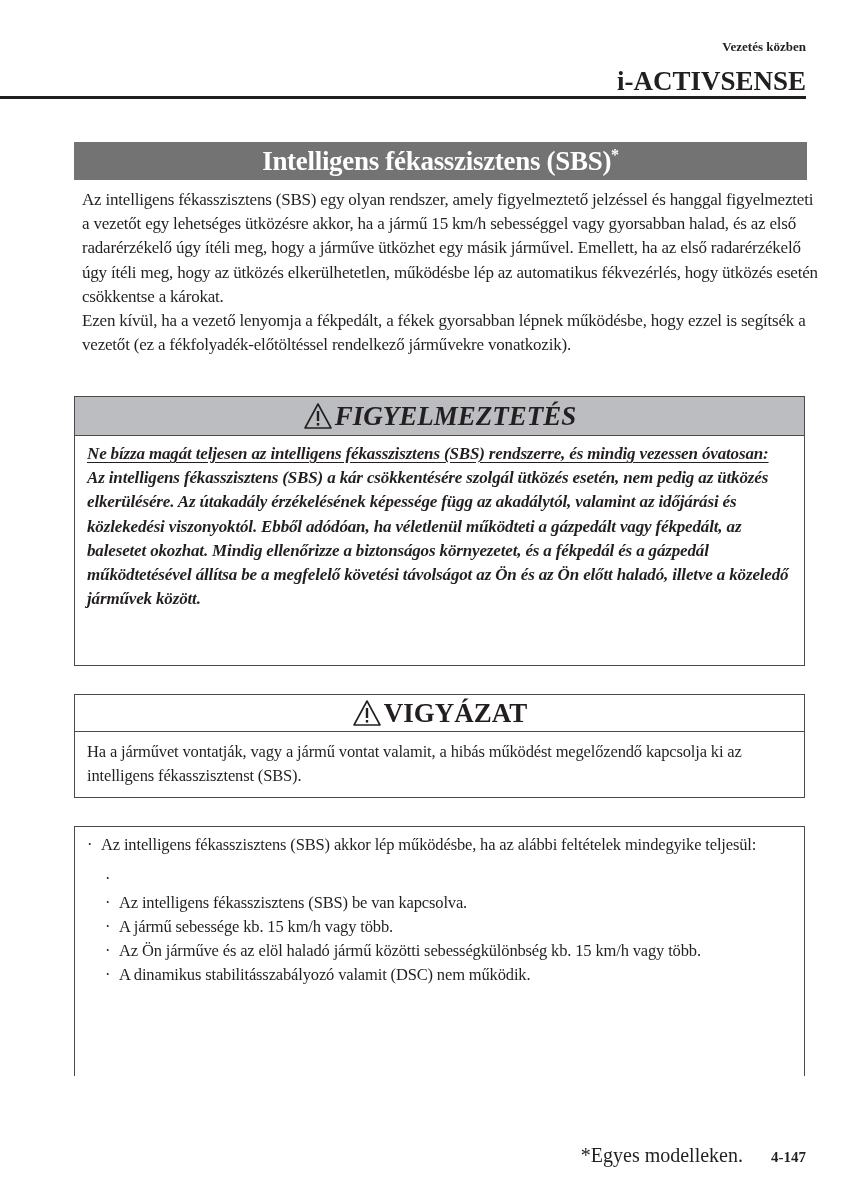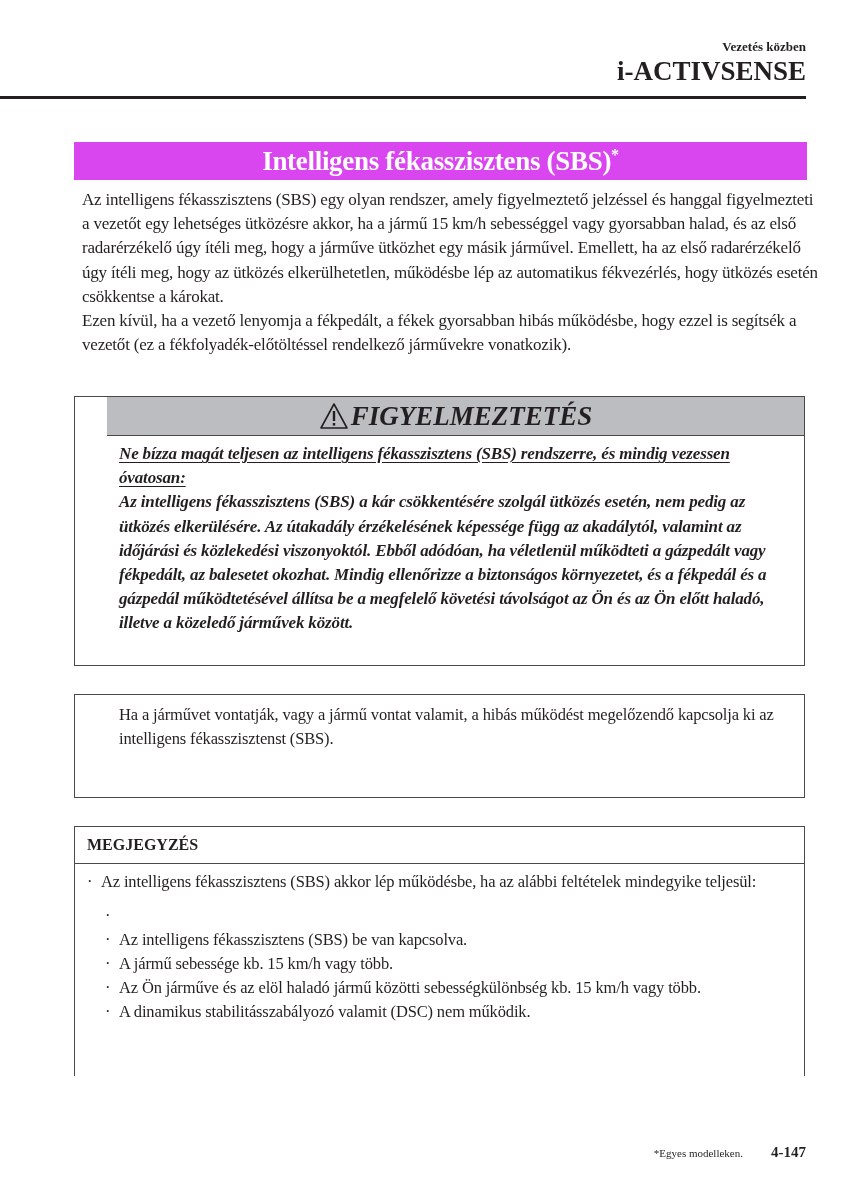--- a/index.html
+++ b/index.html
@@ -23,38 +23,38 @@
     }
     .header-section .sub {
       font-size: 13px;
       font-weight: bold;
       line-height: 14px;
     }
     .header-section .title {
       font-size: 27px;
       font-weight: bold;
       line-height: 30px;
-      margin-top: 2px;
+      margin-top: 12px;
       letter-spacing: 0px;
     }
     .header-rule {
       position: absolute;
       left: 0;
       width: 806px;
       top: 96px;
       height: 3px;
       background: #231f20;
     }
     .section-title {
       position: absolute;
       left: 74px;
       top: 142px;
       width: 733px;
       height: 38px;
-      background: #d946ef;
+      background: #737373;
       color: #ffffff;
       font-size: 27px;
       font-weight: bold;
       text-align: center;
       line-height: 39px;
       letter-spacing: -0.3px;
     }
     .section-title sup {
       font-size: 16px;
       line-height: 0;
@@ -70,21 +70,20 @@
       letter-spacing: -0.2px;
     }
     .intro p { margin: 0; }
 
     .box {
       position: absolute;
       left: 74px;
       width: 731px;
       border: 1.5px solid #4a4a4a;
       box-sizing: border-box;
-      padding-left: 32px;
     }
     .box-head {
       border-bottom: 1.5px solid #4a4a4a;
       text-align: center;
       display: flex;
       align-items: center;
       justify-content: center;
     }
     .box-head .icon {
       display: inline-block;
@@ -165,21 +164,21 @@
       padding-left: 18px;
     }
     .footer {
       position: absolute;
       right: 41px;
       top: 1144px;
       display: flex;
       align-items: baseline;
     }
     .footer .note {
-      font-size: 11px;
+      font-size: 20px;
       margin-right: 28px;
     }
     .footer .page {
       font-size: 15px;
       font-weight: bold;
     }
   </style>
 </head>
 <body>
 
@@ -188,46 +187,55 @@
   <div class="title">i-ACTIVSENSE</div>
 </div>
 <div class="header-rule"></div>
 
 <div class="section-title">
   <span>Intelligens fékasszisztens (SBS)</span><sup>*</sup>
 </div>
 
 <div class="intro">
   <p>Az intelligens fékasszisztens (SBS) egy olyan rendszer, amely figyelmeztető jelzéssel és hanggal figyelmezteti a vezetőt egy lehetséges ütközésre akkor, ha a jármű 15 km/h sebességgel vagy gyorsabban halad, és az első radarérzékelő úgy ítéli meg, hogy a járműve ütközhet egy másik járművel. Emellett, ha az első radarérzékelő úgy ítéli meg, hogy az ütközés elkerülhetetlen, működésbe lép az automatikus fékvezérlés, hogy ütközés esetén csökkentse a károkat.</p>
-  <p>Ezen kívül, ha a vezető lenyomja a fékpedált, a fékek gyorsabban hibás működésbe, hogy ezzel is segítsék a vezetőt (ez a fékfolyadék-előtöltéssel rendelkező járművekre vonatkozik).</p>
+  <p>Ezen kívül, ha a vezető lenyomja a fékpedált, a fékek gyorsabban lépnek működésbe, hogy ezzel is segítsék a vezetőt (ez a fékfolyadék-előtöltéssel rendelkező járművekre vonatkozik).</p>
 </div>
 
 <div class="box warning-box">
   <div class="box-head">
     <span class="icon">
       <svg width="30" height="28" viewBox="0 0 30 28">
         <path d="M15 2 L28 26 L2 26 Z" fill="none" stroke="#231f20" stroke-width="1.6" stroke-linejoin="round"></path>
         <rect x="13.8" y="9" width="2.4" height="10" fill="#231f20"></rect>
         <rect x="13.8" y="21" width="2.4" height="2.6" fill="#231f20"></rect>
       </svg>
     </span>
     <span>FIGYELMEZTETÉS</span>
   </div>
   <div class="warning-body">
     <p class="lead">Ne bízza magát teljesen az intelligens fékasszisztens (SBS) rendszerre, és mindig vezessen óvatosan:</p>
     <p>Az intelligens fékasszisztens (SBS) a kár csökkentésére szolgál ütközés esetén, nem pedig az ütközés elkerülésére. Az útakadály érzékelésének képessége függ az akadálytól, valamint az időjárási és közlekedési viszonyoktól. Ebből adódóan, ha véletlenül működteti a gázpedált vagy fékpedált, az balesetet okozhat. Mindig ellenőrizze a biztonságos környezetet, és a fékpedál és a gázpedál működtetésével állítsa be a megfelelő követési távolságot az Ön és az Ön előtt haladó, illetve a közeledő járművek között.</p>
   </div>
 </div>
 
 <div class="box caution-box">
+  <div class="box-head">
+    <span class="icon">
+      <svg width="30" height="28" viewBox="0 0 30 28">
+        <path d="M15 2 L28 26 L2 26 Z" fill="none" stroke="#231f20" stroke-width="1.6" stroke-linejoin="round"></path>
+        <rect x="13.8" y="9" width="2.4" height="10" fill="#231f20"></rect>
+        <rect x="13.8" y="21" width="2.4" height="2.6" fill="#231f20"></rect>
+      </svg>
+    </span>
+    <span>VIGYÁZAT</span>
+  </div>
   <div class="caution-body">Ha a járművet vontatják, vagy a jármű vontat valamit, a hibás működést megelőzendő kapcsolja ki az intelligens fékasszisztenst (SBS).</div>
 </div>
 
 <div class="note-box">
-  <div class="note-head">MEGJEGYZÉS</div>
   <div class="note-body">
     <div class="item">
       <span class="bullet">·</span>
       <span>Az intelligens fékasszisztens (SBS) akkor lép működésbe, ha az alábbi feltételek mindegyike teljesül:</span>
     </div>
     <div class="sublist">
       <div class="item">
         <span class="bullet">·</span>
       </div>
       <div class="item">

